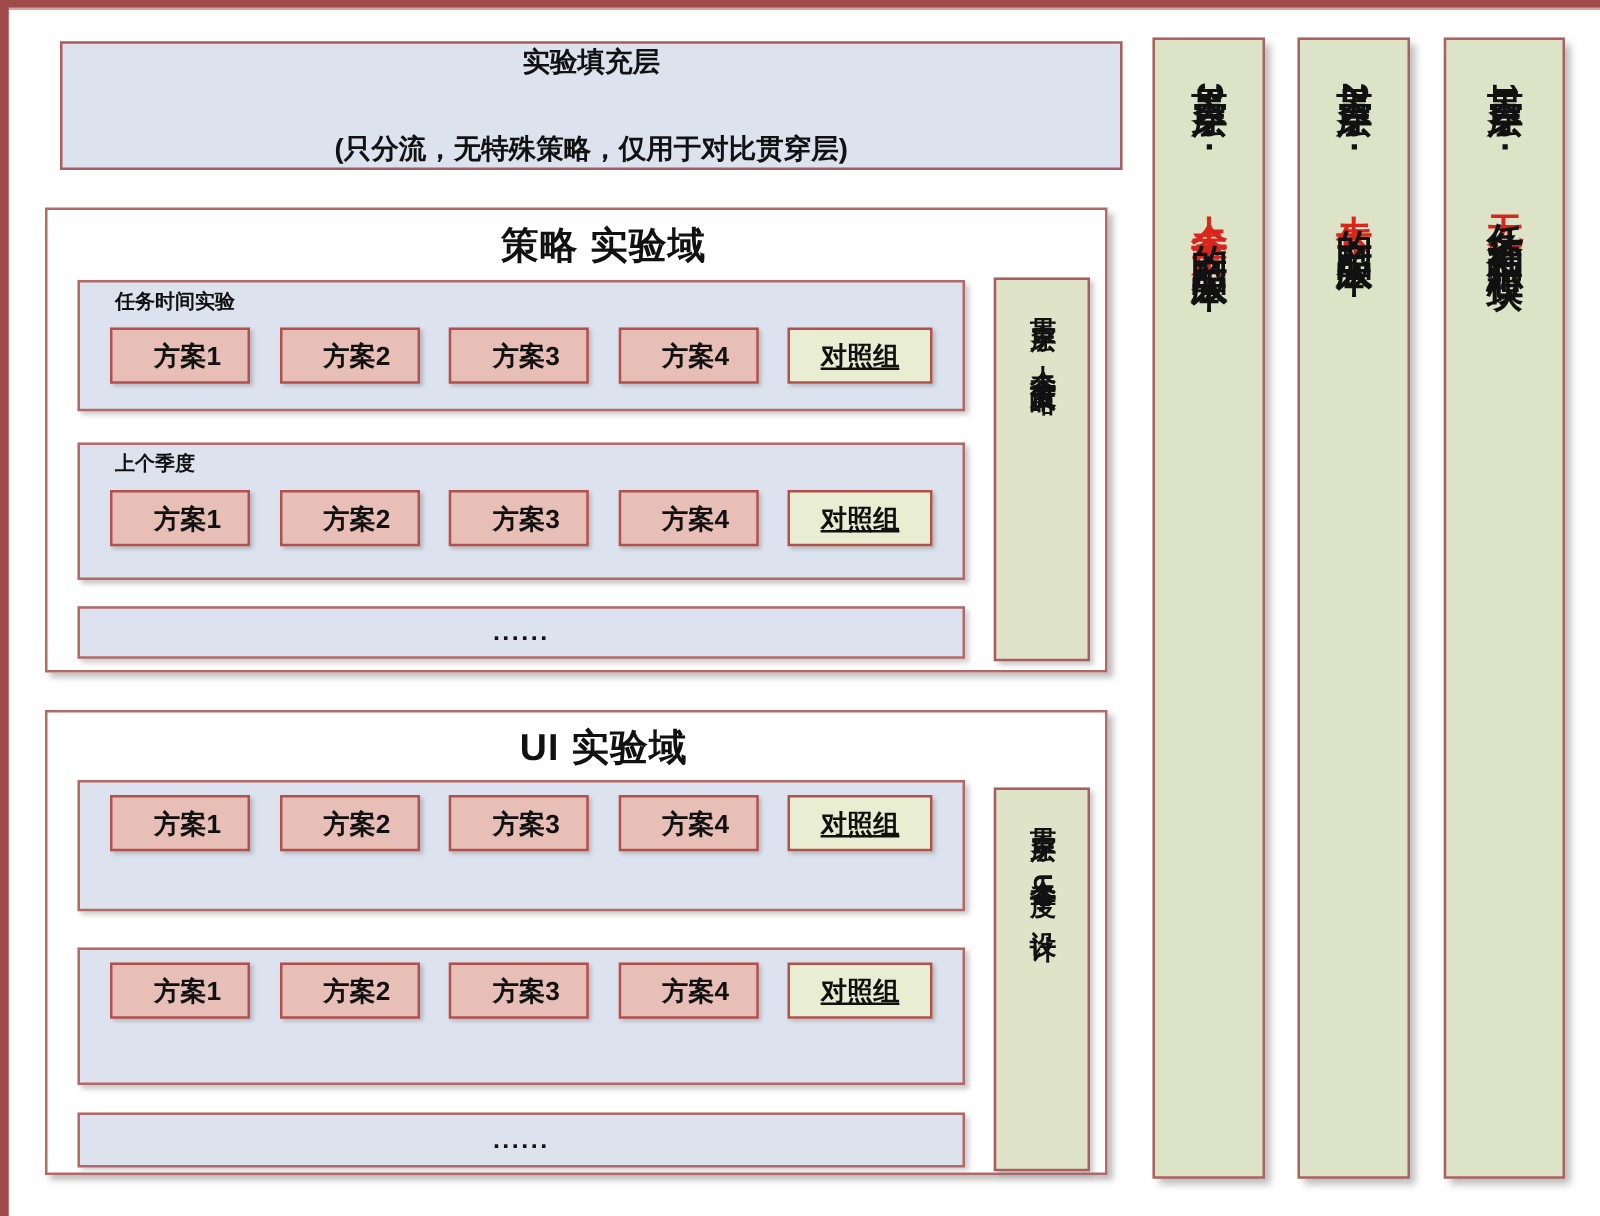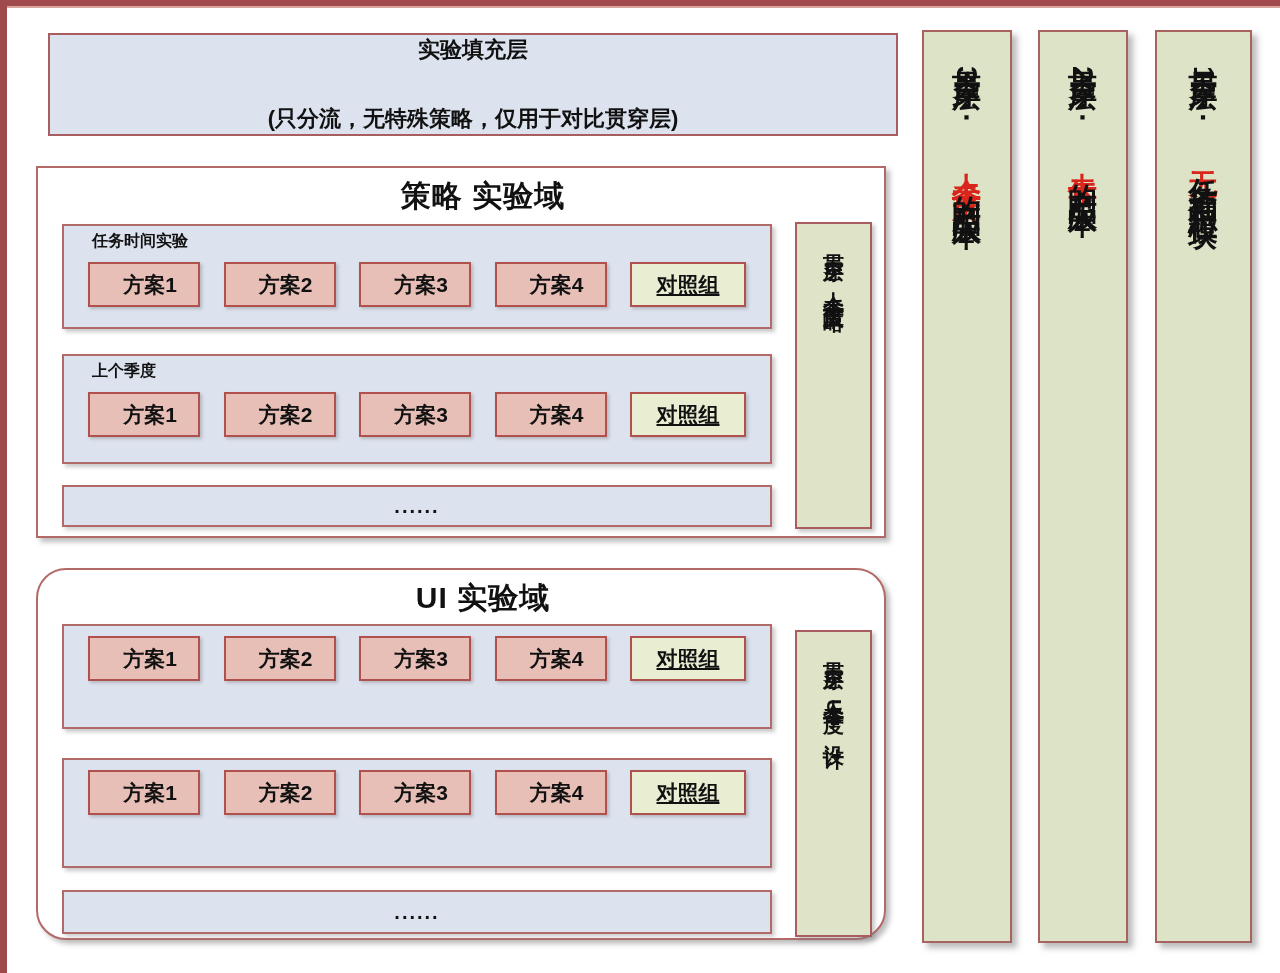--- a/index.html
+++ b/index.html
@@ -19,21 +19,21 @@
   .topbar{position:absolute;left:0;top:0;width:1280px;height:8px;background:var(--accent);border-bottom:2px solid #d8a49b;}
   .leftbar{position:absolute;left:0;top:0;width:7px;height:973px;background:var(--accent);}
 
   .fill-layer{position:absolute;left:36px;top:33px;width:850px;height:103px;background:var(--blue);
     border:2px solid #a85d60;display:flex;flex-direction:column;align-items:center;justify-content:space-between;margin-left:12px;}
   .fill-layer .l1,.fill-layer .l2{font-size:22px;font-weight:bold;line-height:30px;text-align:center;}
 
   .domain{position:absolute;left:36px;width:850px;background:#fff;border:2px solid var(--border-red);
     box-shadow:4px 4px 5px rgba(110,110,110,.45);}
   .domain.strategy{top:166px;height:372px;}
-  .domain.ui{top:568px;height:372px;border-radius:30px;}
+  .domain.ui{top:568px;height:372px;}
   .domain-title{text-align:center;font-size:30px;font-weight:bold;margin-top:8px;letter-spacing:1px;padding-left:44px;}
 
   .exp-box{position:absolute;left:24px;width:710px;background:var(--blue);border:2px solid var(--border-red);
     box-shadow:3px 3px 4px rgba(120,120,120,.4);}
   .exp-title{text-align:left;font-size:16px;font-weight:bold;margin-top:5px;margin-left:28px;}
   .cell-row{display:flex;justify-content:space-between;padding:0 24px;margin-top:10px;}
   .cell{height:45px;display:flex;align-items:center;justify-content:center;
     font-size:21px;font-weight:bold;border:2px solid var(--cell-border);
     box-shadow:2px 2px 3px rgba(120,120,120,.4);}
   .cell.plan{width:112px;background:var(--pink);padding-left:12px;}

